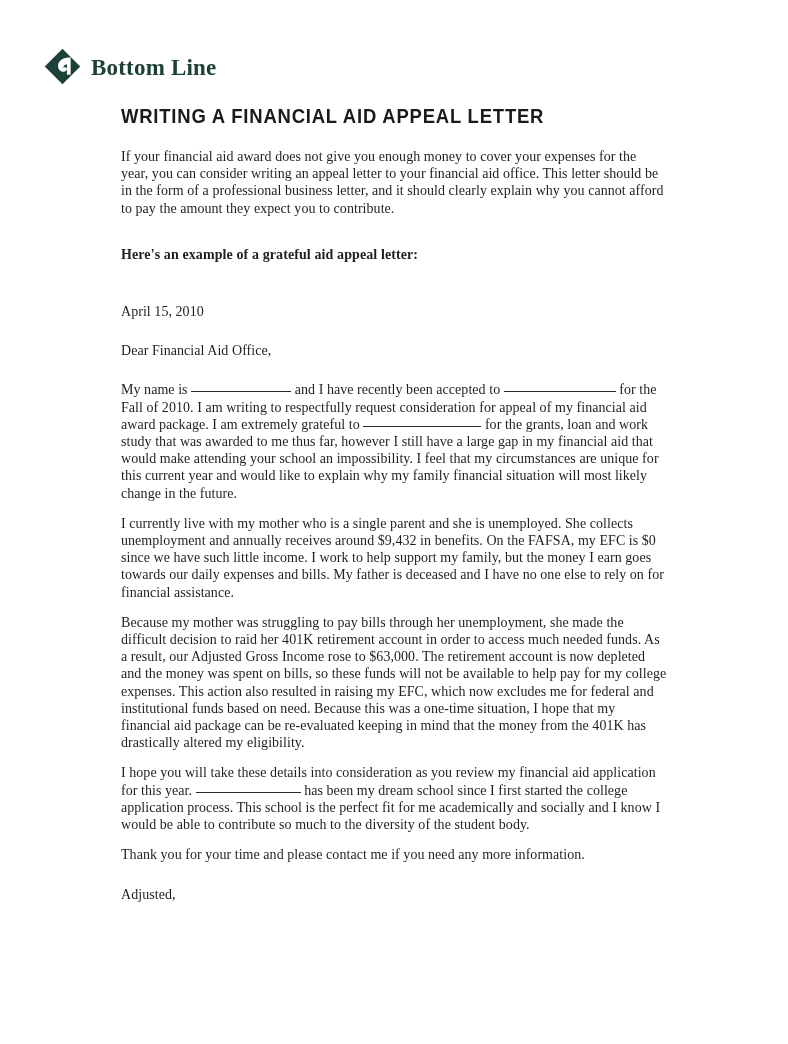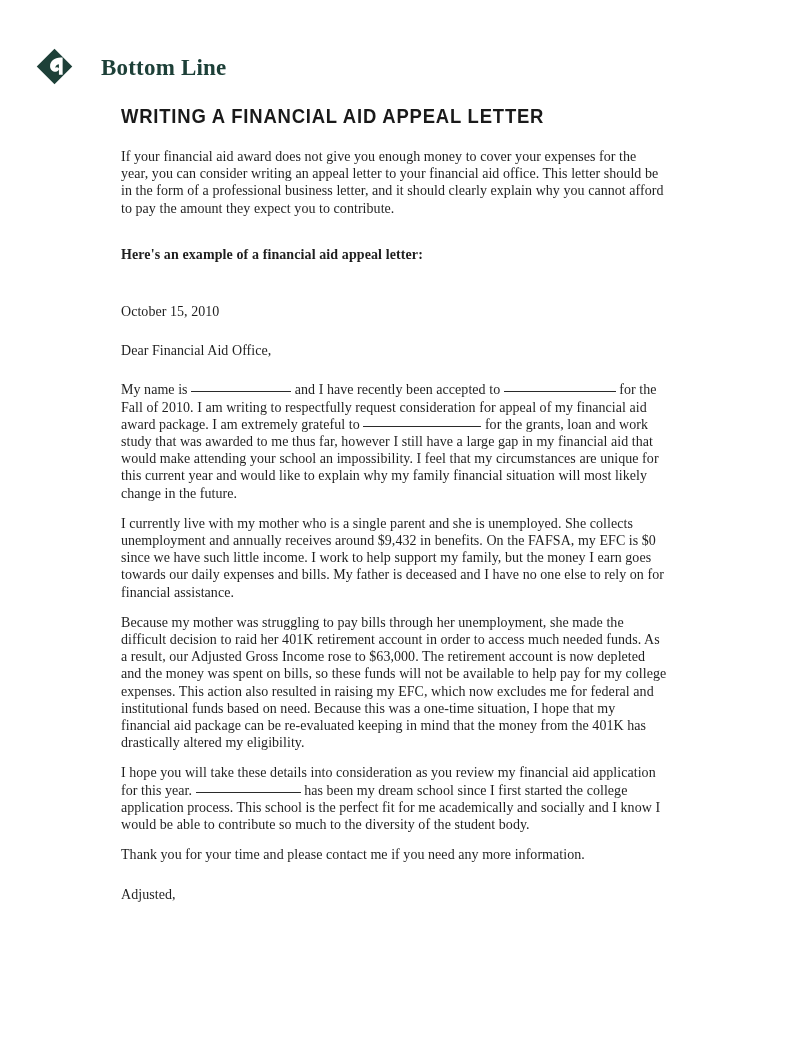--- a/index.html
+++ b/index.html
@@ -13,25 +13,25 @@
     height: 1044px;
     background: #ffffff;
     overflow: hidden;
     font-family: "Liberation Serif", "DejaVu Serif", serif;
     -webkit-font-smoothing: antialiased;
   }
 
   
   .logo-block {
     position: absolute;
-    left: 36px;
+    left: 44px;
     top: 48px;
     display: flex;
     align-items: center;
-    gap: 28px;
+    gap: 10px;
     text-align: right;
   }
   .logo-mark {
     width: 37px;
     height: 37px;
     flex: 0 0 auto;
     display: block;
   }
   .logo-text {
     font-family: "Liberation Serif", "DejaVu Serif", serif;
@@ -119,25 +119,25 @@
   </div>
 
   <div class="doc-title">WRITING A FINANCIAL AID APPEAL LETTER</div>
 
   <div class="body-col">
 
     <p class="para">If your financial aid award does not give you enough money to cover your expenses for the year, you can consider writing an appeal letter to your financial aid office. This letter should be in the form of a professional business letter, and it should clearly explain why you cannot afford to pay the amount they expect you to contribute.</p>
 
     <div class="sp-md"></div>
 
-    <p class="para bold">Here's an example of a financial aid appeal letter:</p>
+    <p class="para bold">Here's an example of a grateful aid appeal letter:</p>
 
     <div class="sp-lg"></div>
 
-    <p class="para">October 15, 2010</p>
+    <p class="para">April 15, 2010</p>
 
     <div class="sp-sm"></div>
 
     <p class="para">Dear Financial Aid Office,</p>
 
     <div class="sp-sm"></div>
 
     <p class="para"><span>My name is</span> <span class="blank w1"></span> <span>and I have recently been accepted to</span> <span class="blank w2"></span> <span>for the Fall of 2010. I am writing to respectfully request consideration for appeal of my financial aid award package.  I am extremely grateful to</span> <span class="blank w3"></span> <span>for the grants, loan and work study that was awarded to me thus far, however I still have a large gap in my financial aid that would make attending your school an impossibility. I feel that my circumstances are unique for this current year and would like to explain why my family financial situation will most likely change in the future.</span></p>
 
     <p class="para">I currently live with my mother who is a single parent and she is unemployed.  She collects unemployment and annually receives around $9,432 in benefits.  On the FAFSA, my EFC is $0 since we have such little income.  I work to help support my family, but the money I earn goes towards our daily expenses and bills.  My father is deceased and I have no one else to rely on for financial assistance.</p>

